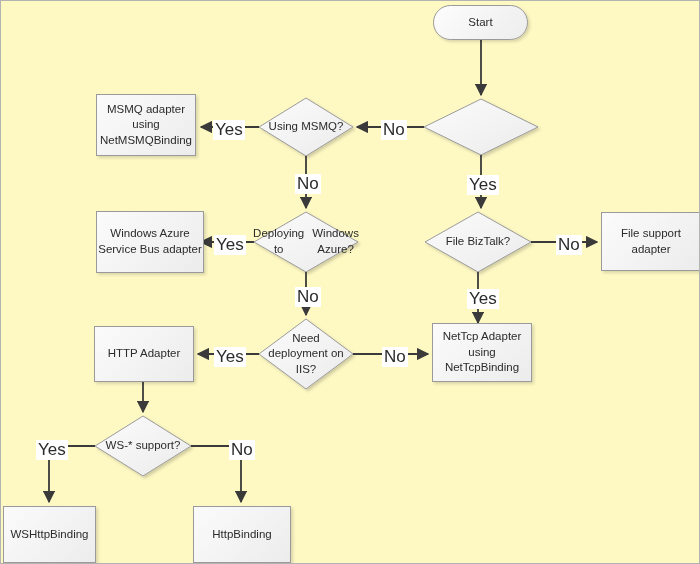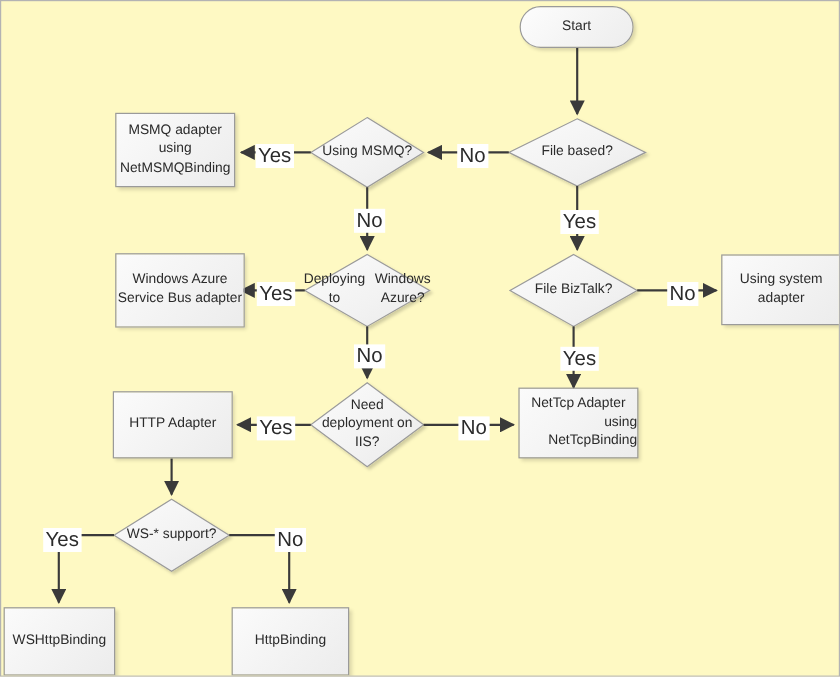--- a/index.html
+++ b/index.html
@@ -149,23 +149,20 @@
     <path d="M 94,445 L 48,445 L 48,501" stroke="#3a3a3a" stroke-width="1.8" fill="none" marker-end="url(#arrow)"></path>
 
      HttpBinding --&gt;
     <path d="M 190,445 L 240,445 L 240,501" stroke="#3a3a3a" stroke-width="1.8" fill="none" marker-end="url(#arrow)"></path>
   </svg>
 
   <div class="node terminator" style="left:432px; top:4px; width:95px; height:35px;">
     <span>Start</span>
   </div>
 
-  <div class="node diamond" style="left:423px; top:98px; width:114px; height:56px;">
-    <span class="dlabel">File based?</span>
-  </div>
 
   <div class="node diamond" style="left:258px; top:97px; width:94px; height:58px;">
     <span class="dlabel">Using MSMQ?</span>
   </div>
 
   <div class="node box" style="left:95px; top:93px; width:100px; height:62px; flex-direction:column;align-items:center;">
     <span>MSMQ adapter</span>
     <span>using</span>
     <span>NetMSMQBinding</span>
   </div>
@@ -178,34 +175,34 @@
   <div class="node box" style="left:95px; top:210px; width:108px; height:62px; flex-direction:column;">
     <span>Windows Azure</span>
     <span>Service Bus adapter</span>
   </div>
 
   <div class="node diamond" style="left:424px; top:211px; width:106px; height:60px;">
     <span class="dlabel">File BizTalk?</span>
   </div>
 
   <div class="node box" style="left:600px; top:211px; width:100px; height:59px;">
-    <span>Using system adapter</span>
+    <span>File support adapter</span>
   </div>
 
   <div class="node diamond" style="left:258px; top:318px; width:94px; height:70px; flex-direction:column;">
     <span class="dlabel">Need</span>
     <span class="dlabel">deployment on</span>
     <span class="dlabel">IIS?</span>
   </div>
 
   <div class="node box" style="left:93px; top:325px; width:100px; height:56px;">
     <span>HTTP Adapter</span>
   </div>
 
-  <div class="node box" style="left:431px; top:322px; width:100px; height:59px; flex-direction:column;text-align:right;">
+  <div class="node box" style="left:431px; top:322px; width:100px; height:59px; flex-direction:column;">
     <span>NetTcp Adapter</span>
     <span>using NetTcpBinding</span>
   </div>
 
   <div class="node diamond" style="left:94px; top:415px; width:96px; height:60px;">
     <span class="dlabel">WS-* support?</span>
   </div>
 
   <div class="node box" style="left:2px; top:505px; width:93px; height:57px;">
     <span>WSHttpBinding</span>

